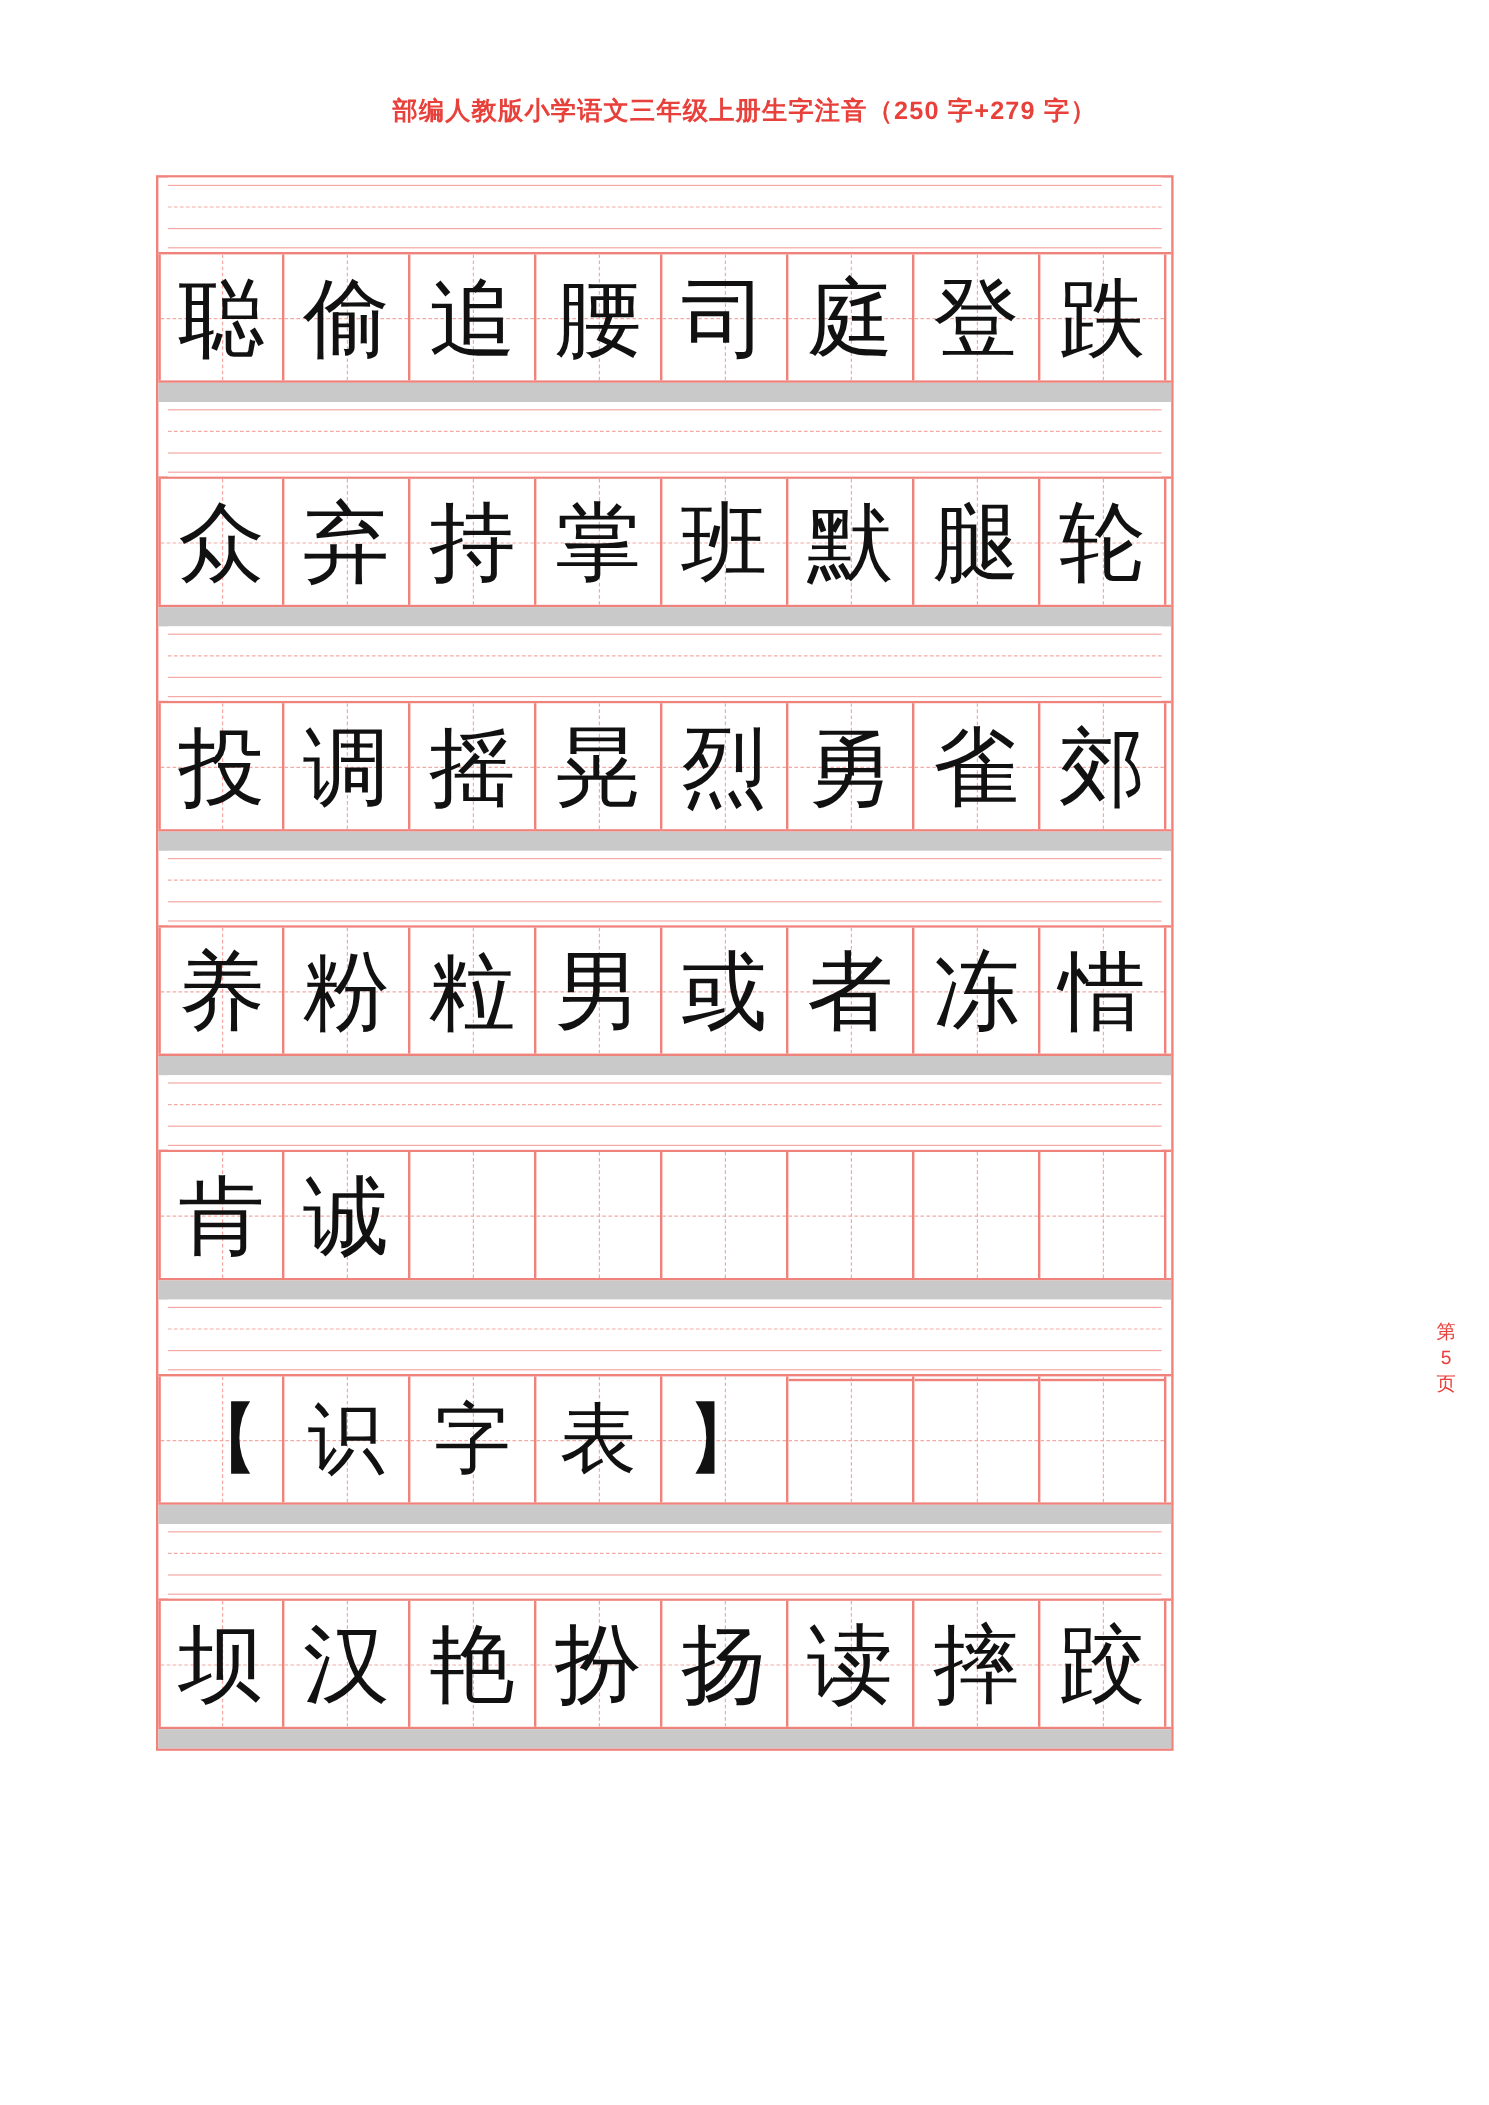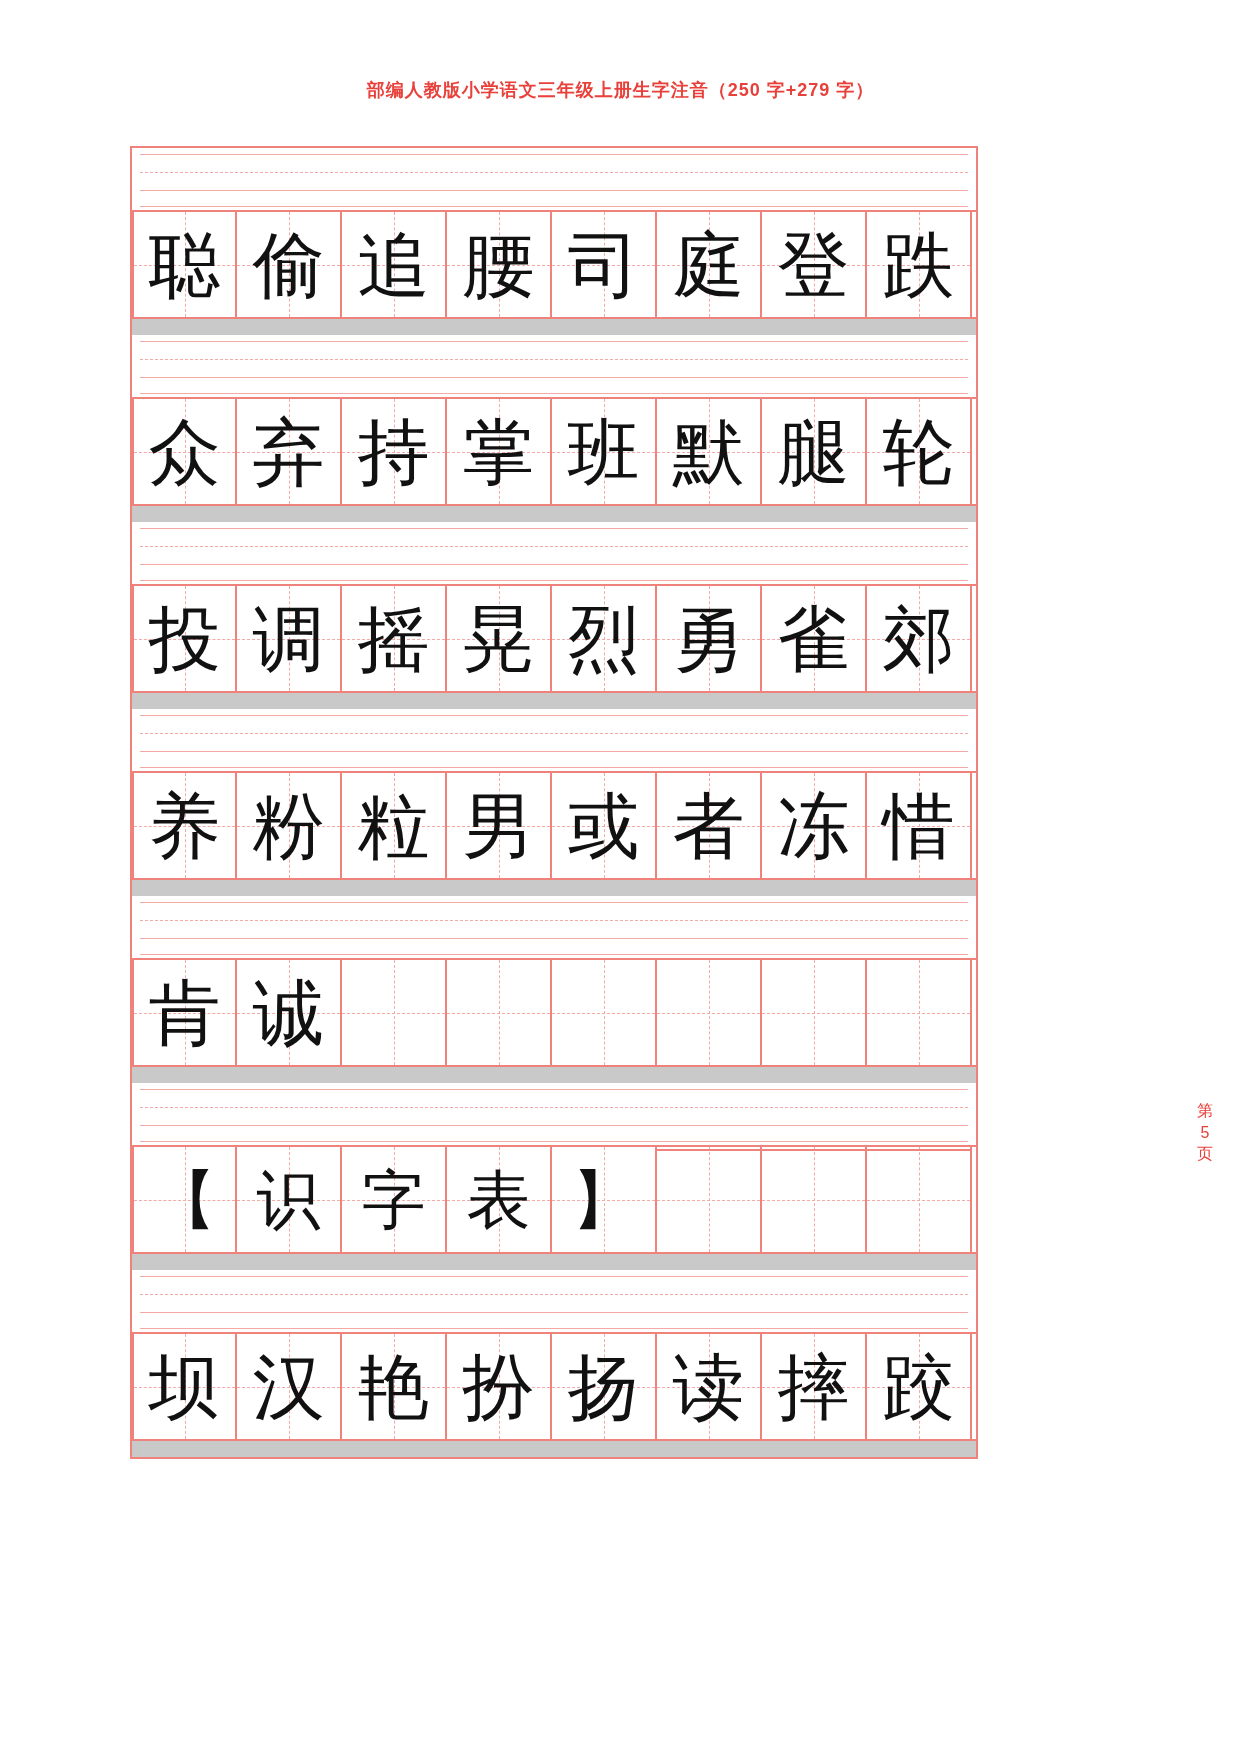--- a/index.html
+++ b/index.html
@@ -16,21 +16,21 @@
 
   #page-title {
     position: absolute;
     top: 78px;
     left: 0;
     width: 1241px;
     text-align: center;
     color: #e8403a;
     font-family: "Liberation Sans", sans-serif;
     font-weight: bold;
-    font-size: 18px;
+    font-size: 21px;
     letter-spacing: 1px;
   }
 
   #sheet {
     position: absolute;
     left: 130px;
     top: 146px;
     width: 848px;
     border: 2px solid #f0827c;
     box-sizing: border-box;

